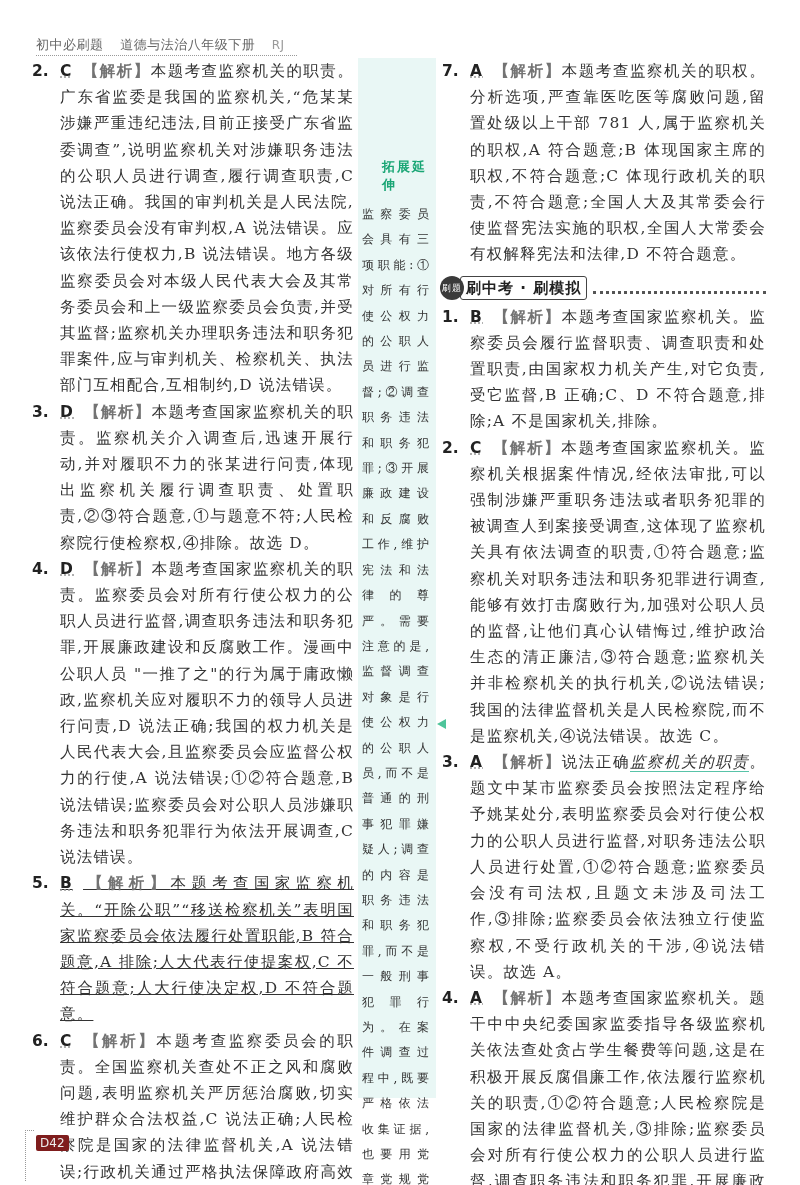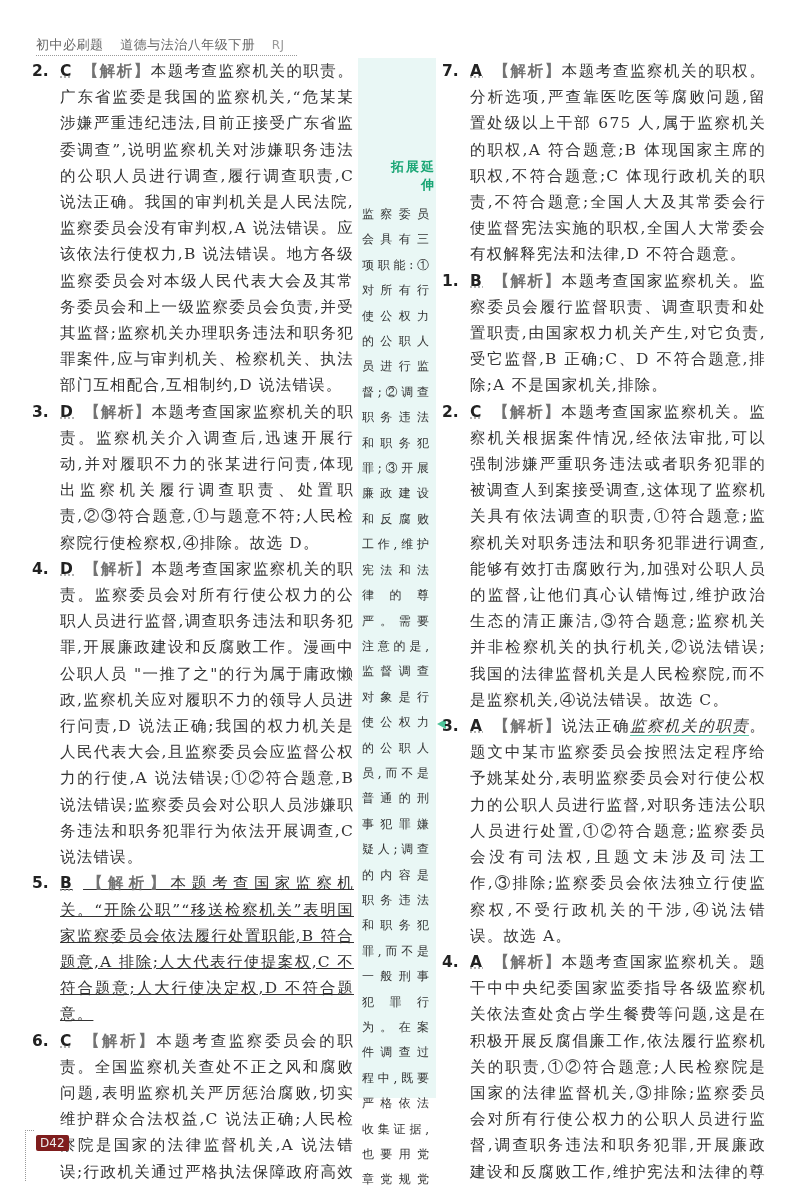--- a/index.html
+++ b/index.html
@@ -32,21 +32,21 @@
   }
   .item .tag { font-family: "DejaVu Sans", "Liberation Sans", sans-serif; font-weight: bold; color: #737373; }
   .item .body { text-indent: 28px; text-align: justify; }
   .cont { padding-left: 14px; text-align: justify; }
   .uline { border-bottom: 1.5px solid #58c3a8; font-style: italic; }
   .sidebar {
     position: absolute; left: 358px; top: 58px; width: 78px; height: 1040px;
     background: #e9f7f5;
   }
   .sidebar .title {
-    margin-top: 100px; text-align: right; color: #18a574;
+    margin-top: 100px; text-align: left; color: #18a574;
     font-weight: bold; font-size: 13px; letter-spacing: 2px;
     font-family: "DejaVu Serif", "Liberation Serif", serif;
     margin-left: 24px;
   }
   .sidebar .text {
     margin: 8px 4px 0 4px; font-size: 12px; line-height: 25.4px;
     color: #333; letter-spacing: 3px; text-align: justify;
   }
   .pointer {
     position: absolute; left: 437px; top: 719px; width: 0; height: 0;
@@ -117,23 +117,28 @@
 
 <div class="sidebar">
   <div class="title">拓展延伸</div>
   <div class="text">监察委员会具有三项职能:①对所有行使公权力的公职人员进行监督;②调查职务违法和职务犯罪;③开展廉政建设和反腐败工作,维护宪法和法律的尊严。需要注意的是,监督调查对象是行使公权力的公职人员,而不是普通的刑事犯罪嫌疑人;调查的内容是职务违法和职务犯罪,而不是一般刑事犯罪行为。在案件调查过程中,既要严格依法收集证据,也要用党章党规党纪、理想信念宗旨做被调查人的思想政治工作,靠组织的关怀感化被调查人,让他们真心认错悔过,深挖思想根源,而不仅仅是收集证据,查明犯罪事实。</div>
 </div>
 <div class="pointer"></div>
 
 <div class="col col-right">
   <div class="item">
     <span class="num">7.</span>
-    <div class="body" style="text-indent:0;padding-left:10px;"><span class="ans">A</span><span class="tag">【解析】</span><span>本题考查监察机关的职权。分析选项,严查靠医吃医等腐败问题,留置处级以上干部 675 人,属于监察机关的职权,A 符合题意;B 体现国家主席的职权,不符合题意;C 体现行政机关的职责,不符合题意;全国人大及其常委会行使监督宪法实施的职权,全国人大常委会有权解释宪法和法律,D 不符合题意。</span></div>
+    <div class="body" style="text-indent:0;padding-left:10px;"><span class="ans">A</span><span class="tag">【解析】</span><span>本题考查监察机关的职权。分析选项,严查靠医吃医等腐败问题,留置处级以上干部 781 人,属于监察机关的职权,A 符合题意;B 体现国家主席的职权,不符合题意;C 体现行政机关的职责,不符合题意;全国人大及其常委会行使监督宪法实施的职权,全国人大常委会有权解释宪法和法律,D 不符合题意。</span></div>
   </div>
 
+  <div class="section-banner">
+    <span class="badge">刷题</span>
+    <span class="label">刷中考 · 刷模拟</span>
+    <span class="dots"></span>
+  </div>
 
   <div class="item">
     <span class="num">1.</span>
     <div class="body" style="text-indent:0;padding-left:10px;"><span class="ans">B</span><span class="tag">【解析】</span><span>本题考查国家监察机关。监察委员会履行监督职责、调查职责和处置职责,由国家权力机关产生,对它负责,受它监督,B 正确;C、D 不符合题意,排除;A 不是国家机关,排除。</span></div>
   </div>
 
   <div class="item">
     <span class="num">2.</span>
     <div class="body" style="text-indent:0;padding-left:10px;"><span class="ans">C</span><span class="tag">【解析】</span><span>本题考查国家监察机关。监察机关根据案件情况,经依法审批,可以强制涉嫌严重职务违法或者职务犯罪的被调查人到案接受调查,这体现了监察机关具有依法调查的职责,①符合题意;监察机关对职务违法和职务犯罪进行调查,能够有效打击腐败行为,加强对公职人员的监督,让他们真心认错悔过,维护政治生态的清正廉洁,③符合题意;监察机关并非检察机关的执行机关,②说法错误;我国的法律监督机关是人民检察院,而不是监察机关,④说法错误。故选 C。</span></div>
   </div>

